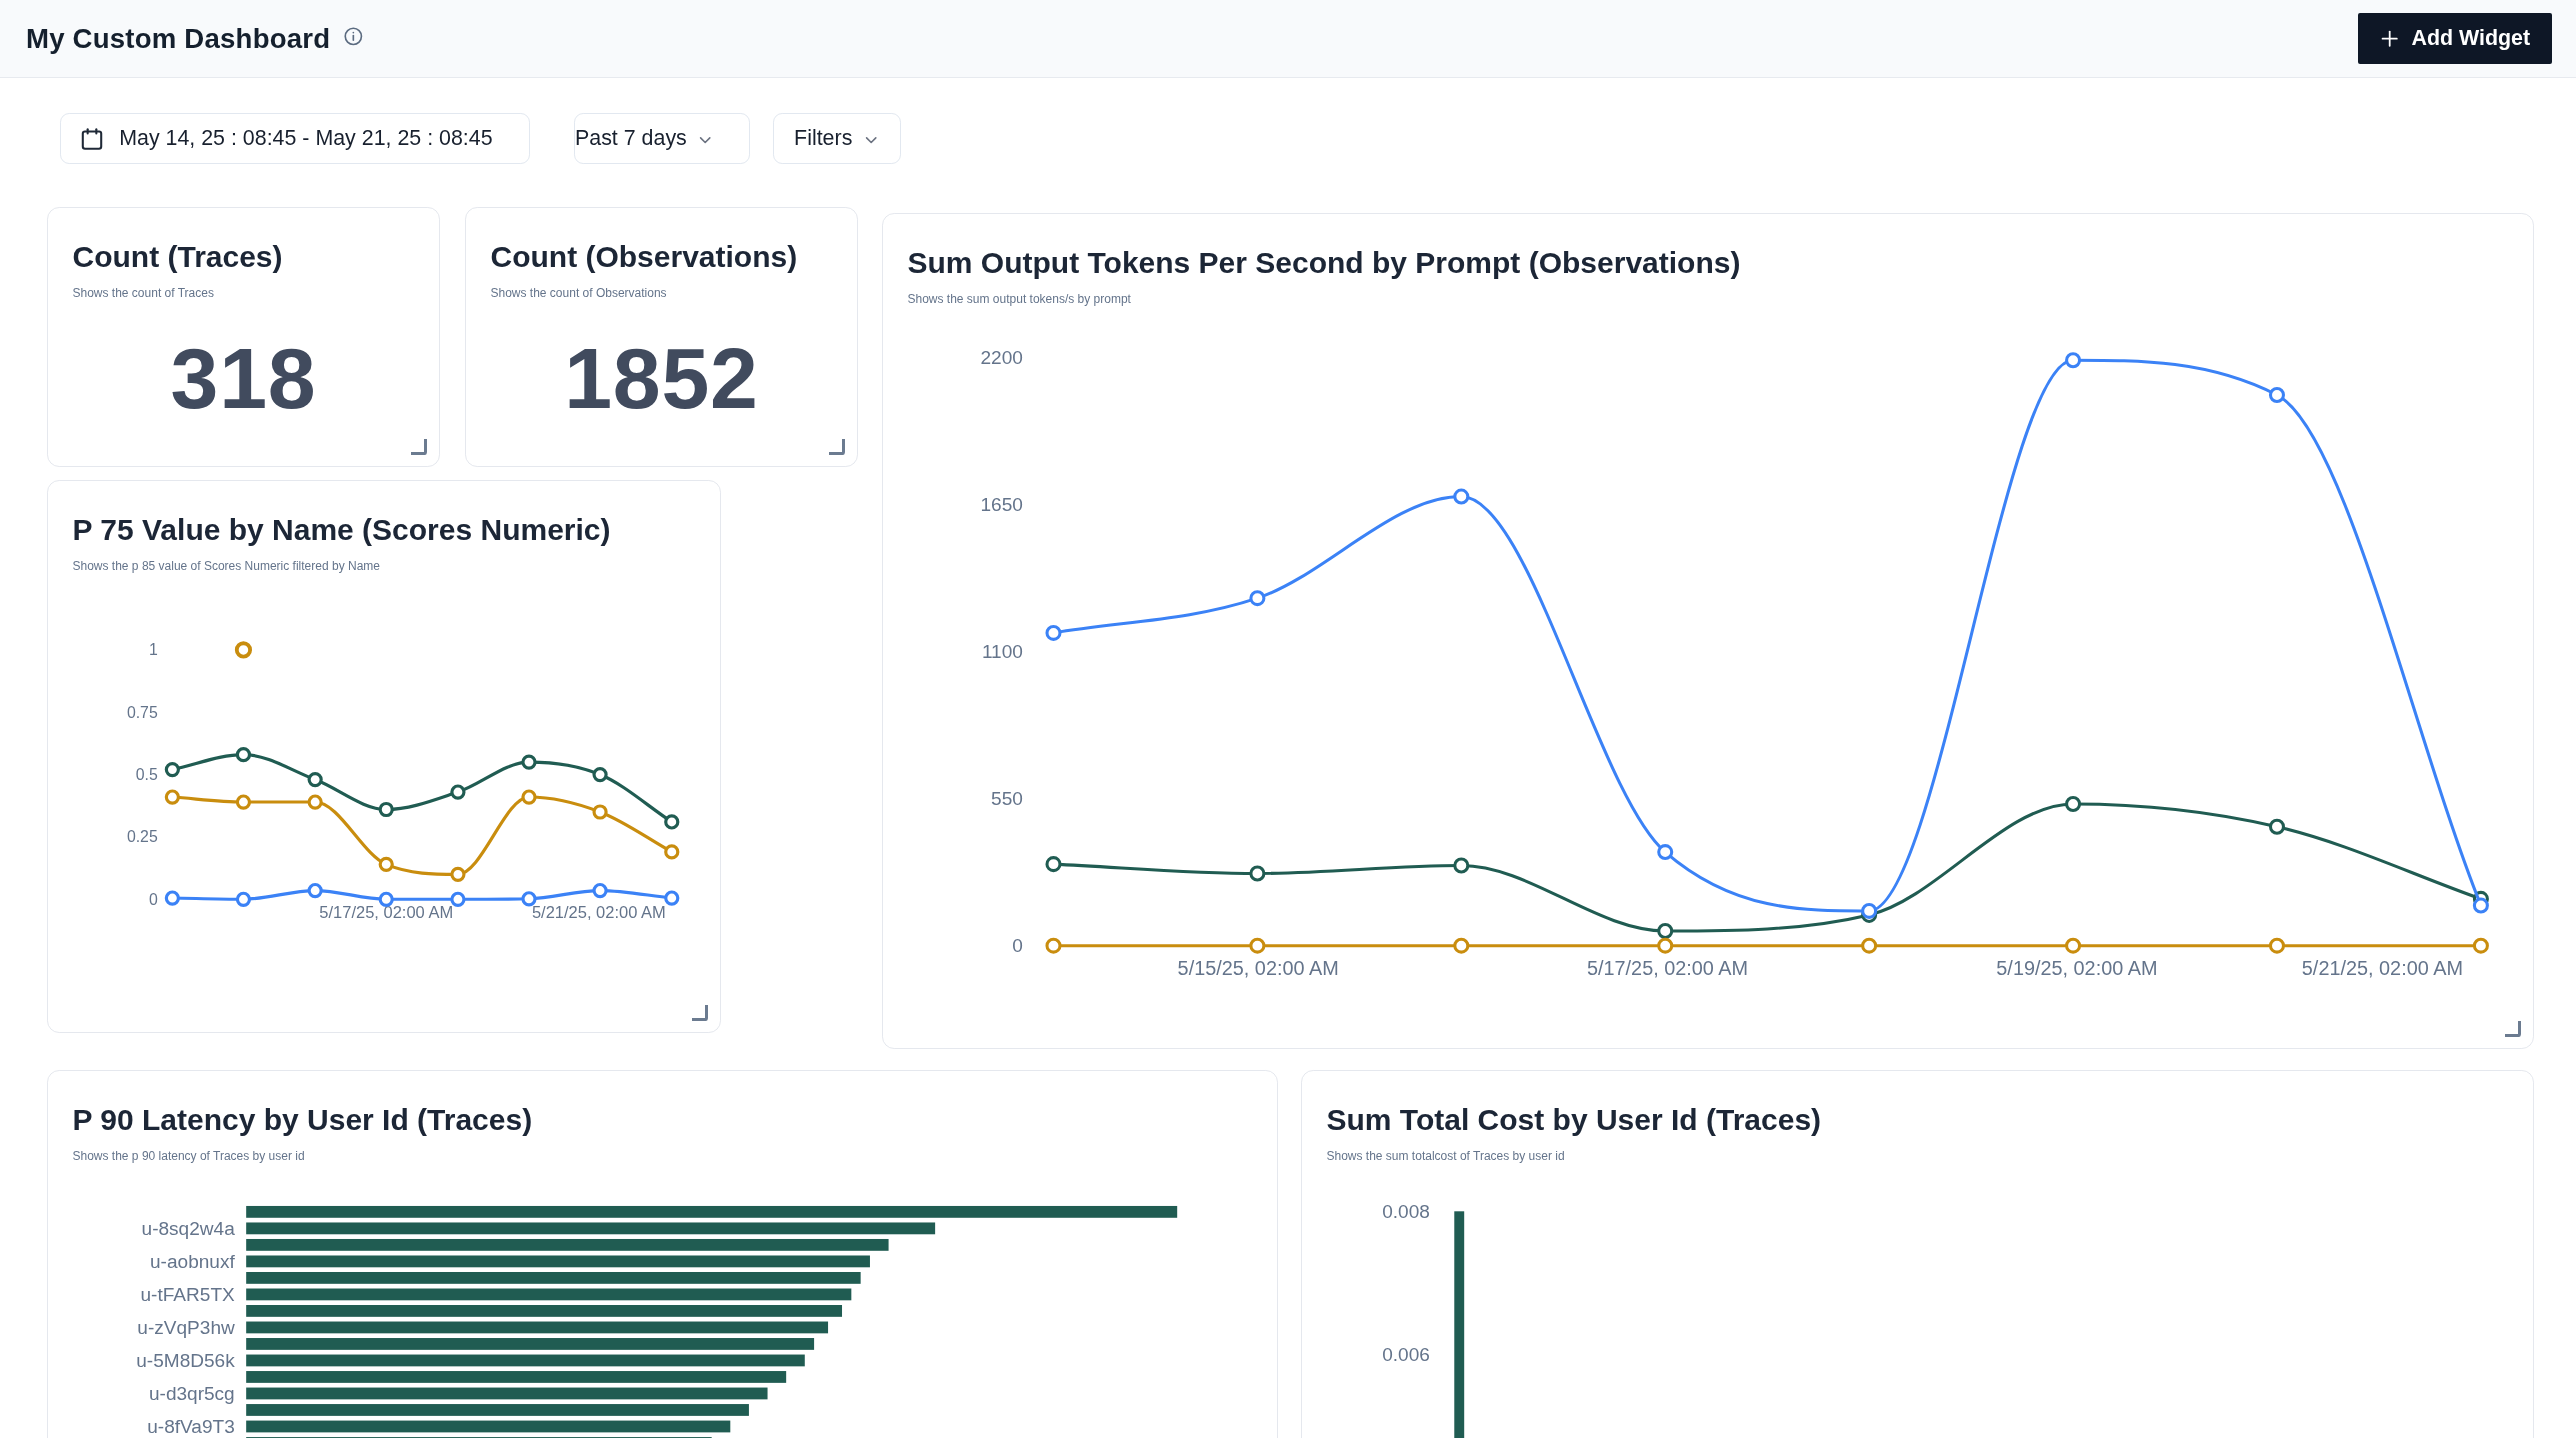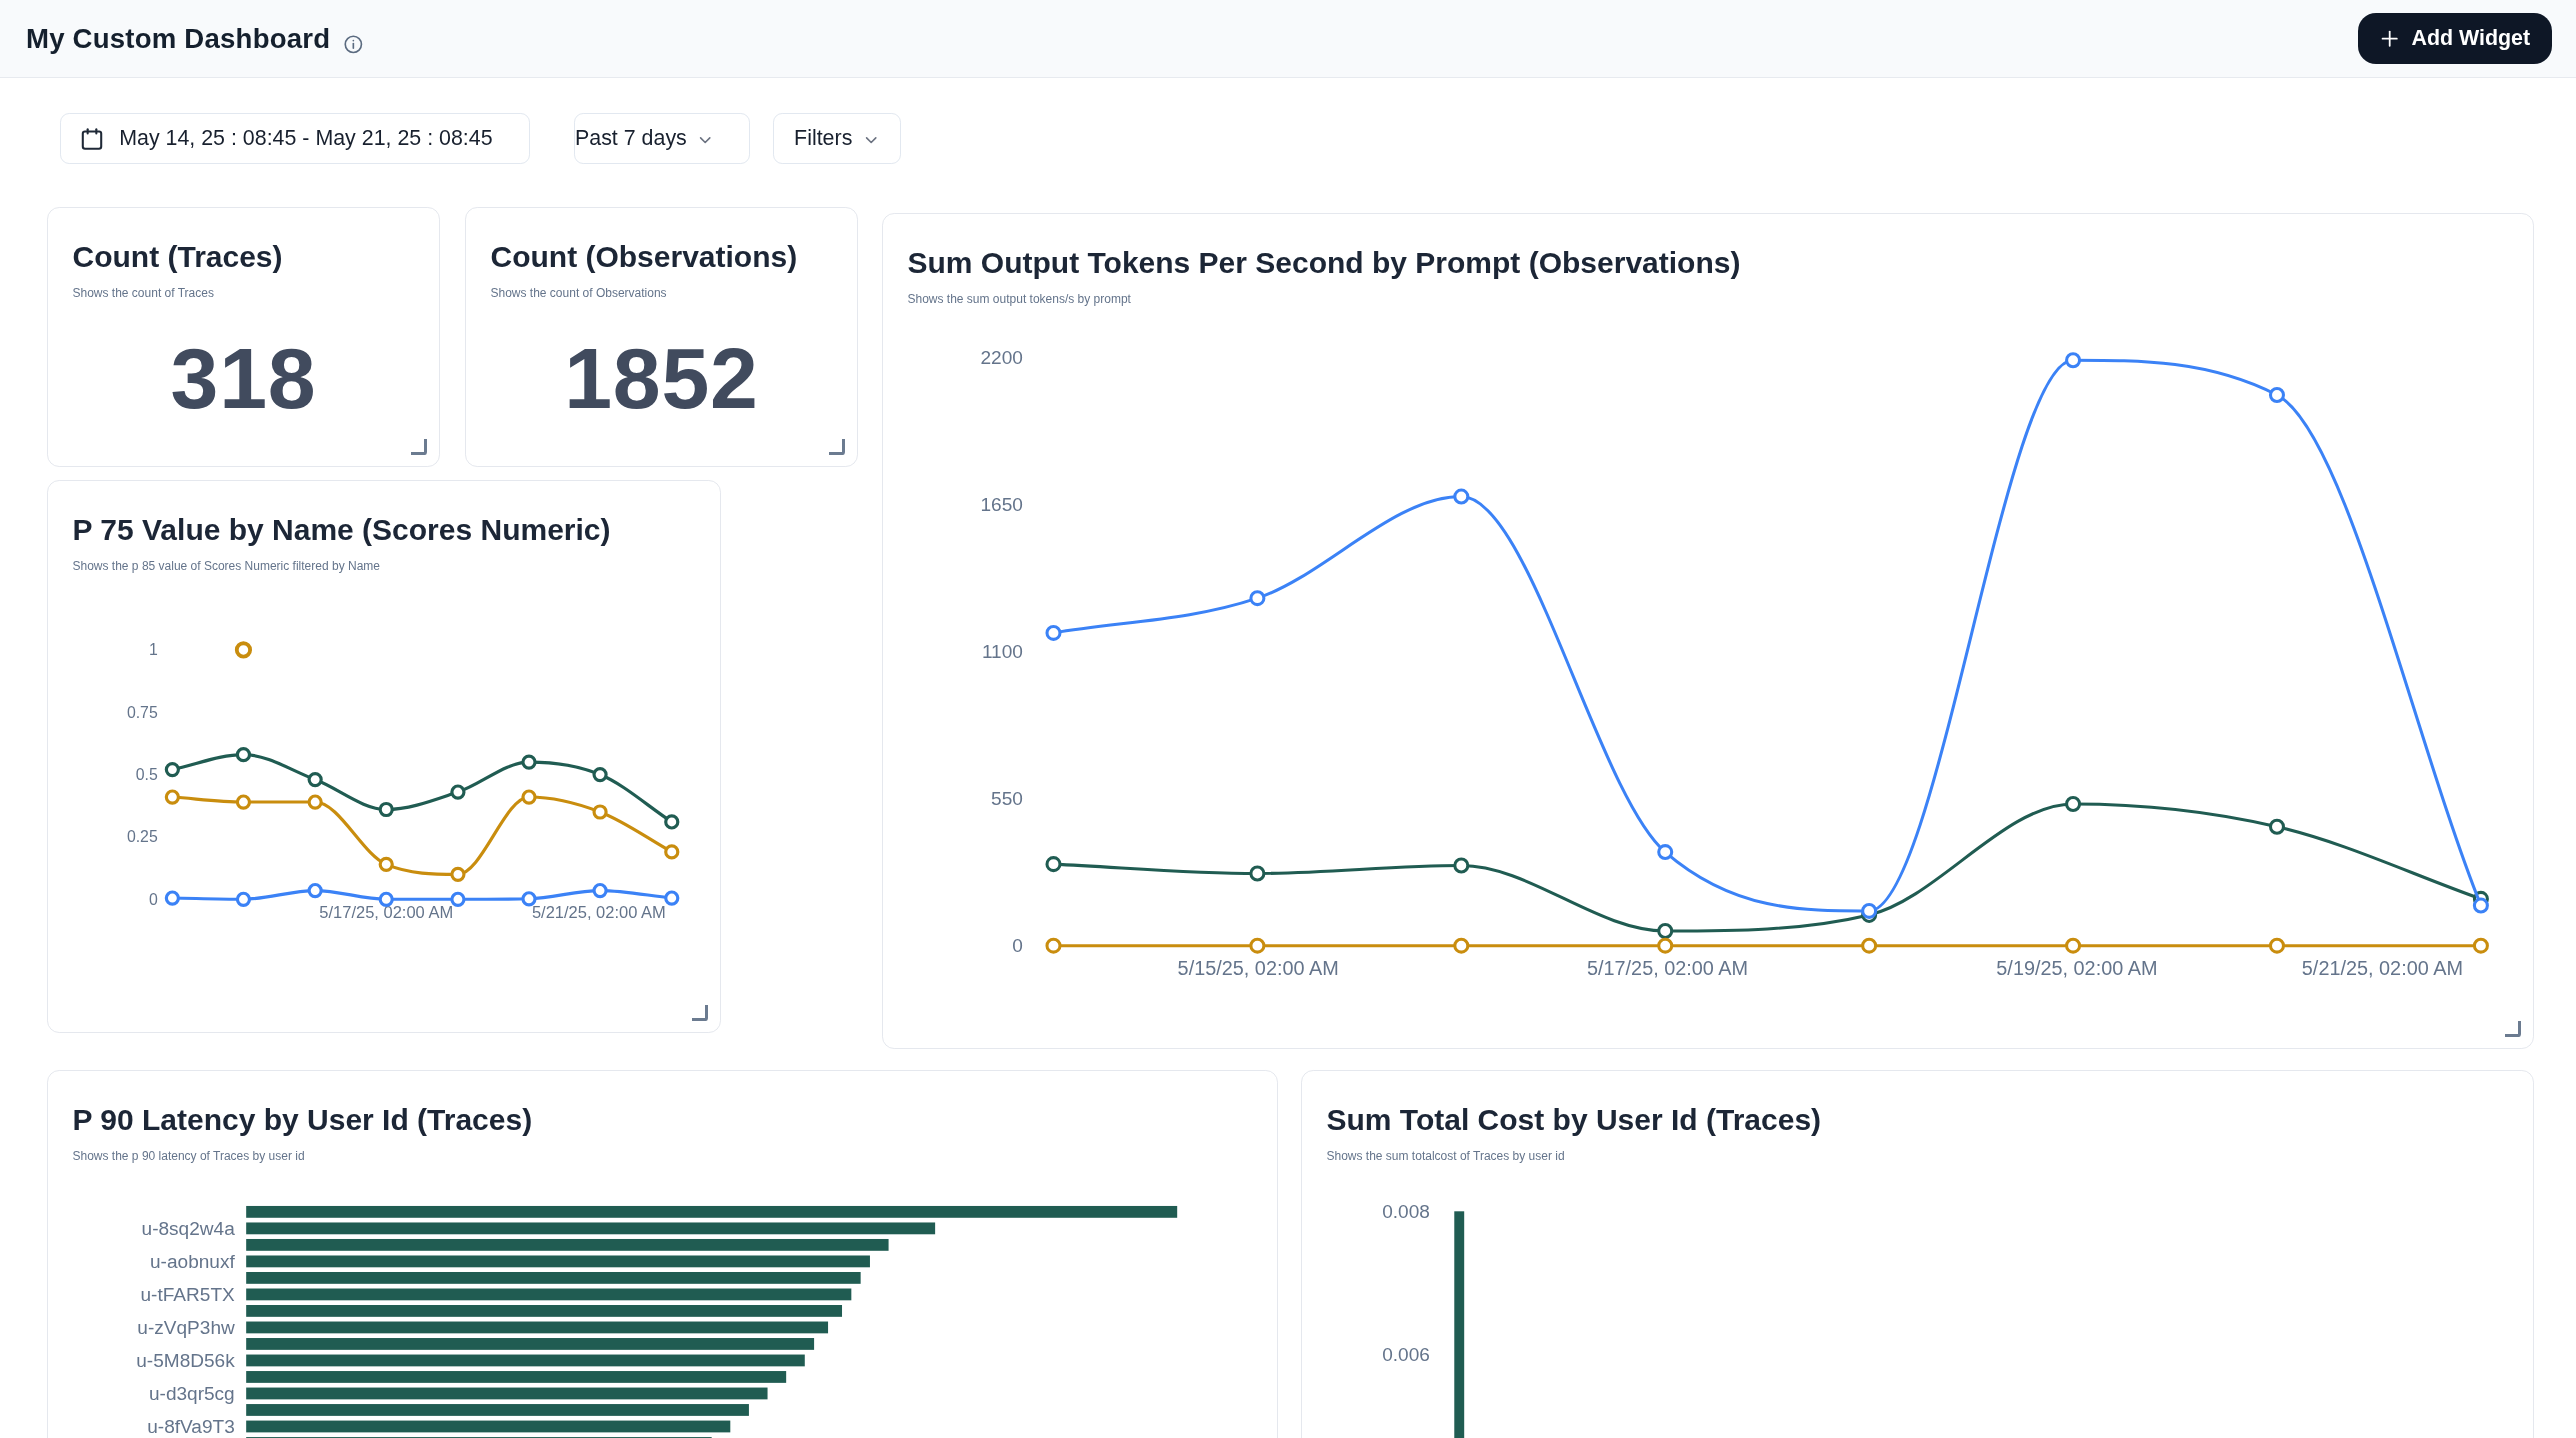--- a/index.html
+++ b/index.html
@@ -9,26 +9,26 @@
     -webkit-font-smoothing:antialiased;
   }
   
   .topbar{
     position:absolute;left:0;top:0;width:2576px;height:77px;
     background:#f8fafc;border-bottom:1.5px solid #e7eaef;
     display:flex;align-items:center;
   }
   .page-title{
     margin-left:26px;font-size:27.6px;font-weight:700;color:#15202e;letter-spacing:0.2px;
-    display:flex;align-items:flex-end;gap:12.2px;
+    display:flex;align-items:flex-start;gap:12.2px;
   }
   .info-ic{display:inline-flex;margin-top:3.1px}
   .btn-dark{
     position:absolute;right:24.5px;top:13px;height:51px;
-    background:#0e1726;color:#ffffff;border:none;border-radius:18px;
+    background:#0e1726;color:#ffffff;border:none;border-radius:2px;
     font-size:21.4px;font-weight:600;padding:0 21.4px;
     display:flex;align-items:center;gap:10.7px;cursor:pointer;
     font-family:inherit;
   }
   
   .pill{
     position:absolute;height:51px;background:#fff;border:1.5px solid #e2e8f0;border-radius:9.2px;
     display:flex;align-items:center;font-size:21.4px;font-weight:500;color:#18202e;
     box-sizing:border-box;cursor:pointer;margin-left:34px;
   }

